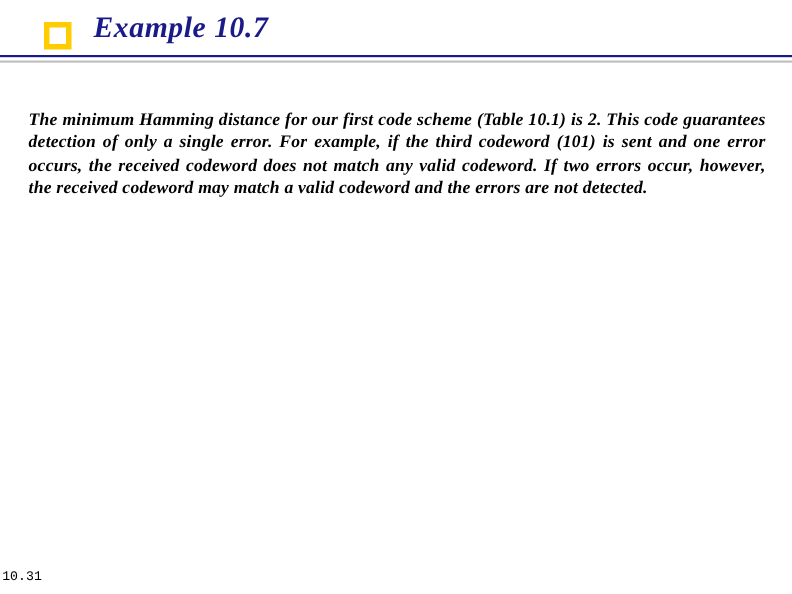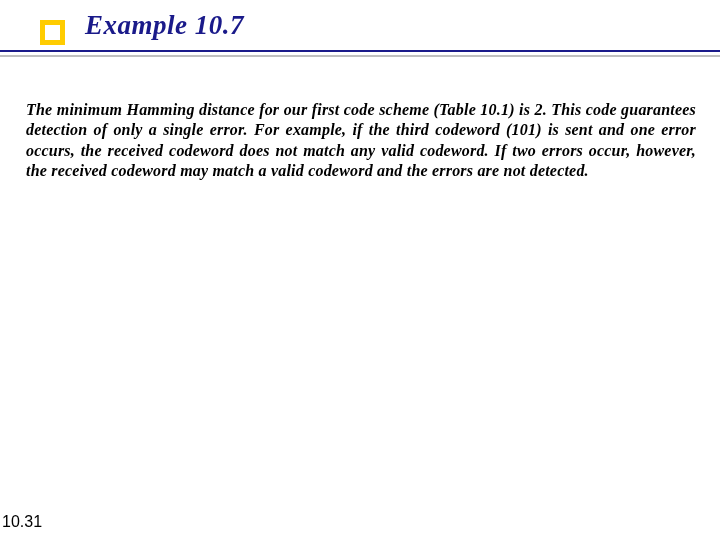--- a/index.html
+++ b/index.html
@@ -74,24 +74,24 @@
     font-size: 16px;
     color: #000000;
     line-height: 1.27;
     text-align: justify;
     letter-spacing: 0.2px;
   }
   .slide-number {
     position: absolute;
     left: 2px;
     bottom: 9px;
-    font-family: Liberation Sans, sans-serif;
+    font-family: Liberation Mono, monospace;
     font-style: normal;
     font-weight: normal;
-    font-size: 16px;
+    font-size: 12px;
     color: #000000;
   }
 </style>
 </head>
 <body>
 
 <div class="slide">
 
   <div class="bullet-icon">
     <div class="bullet-outer"></div>

